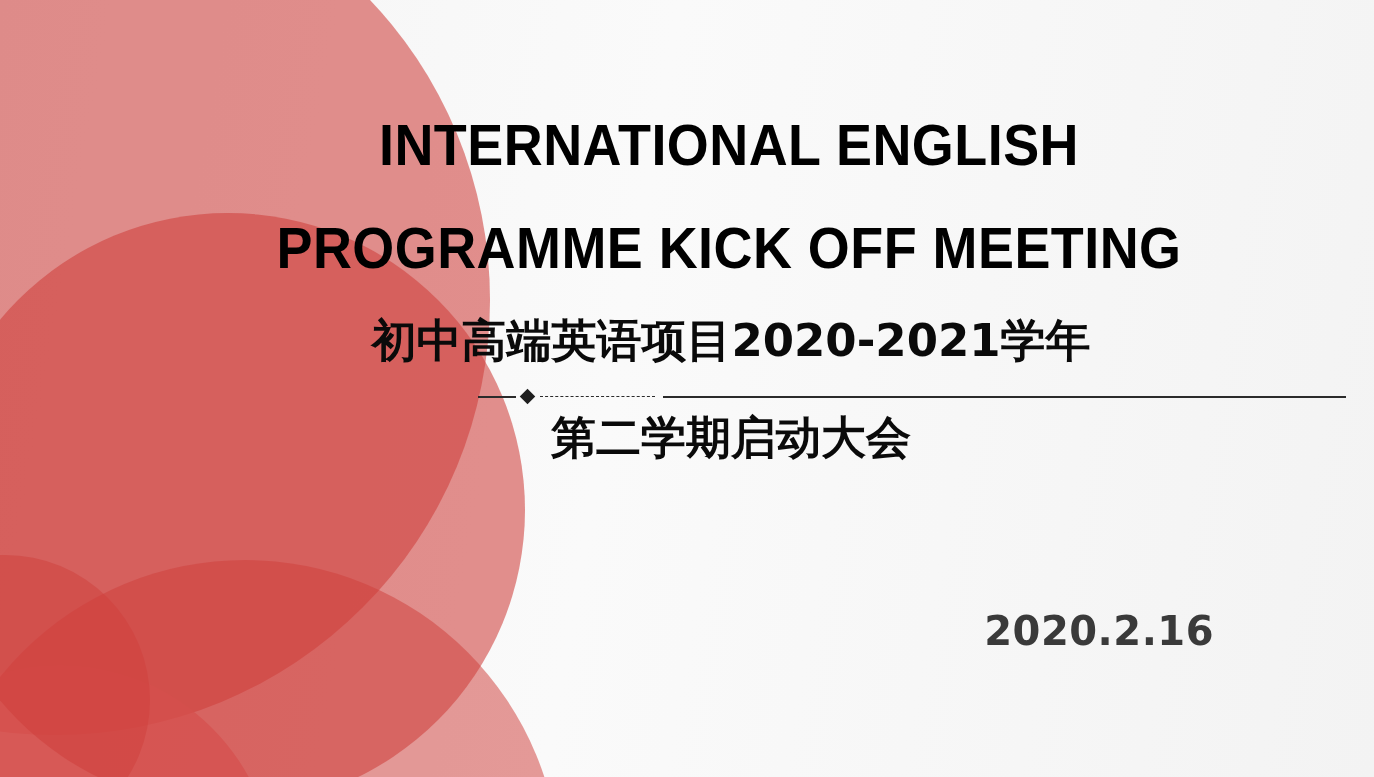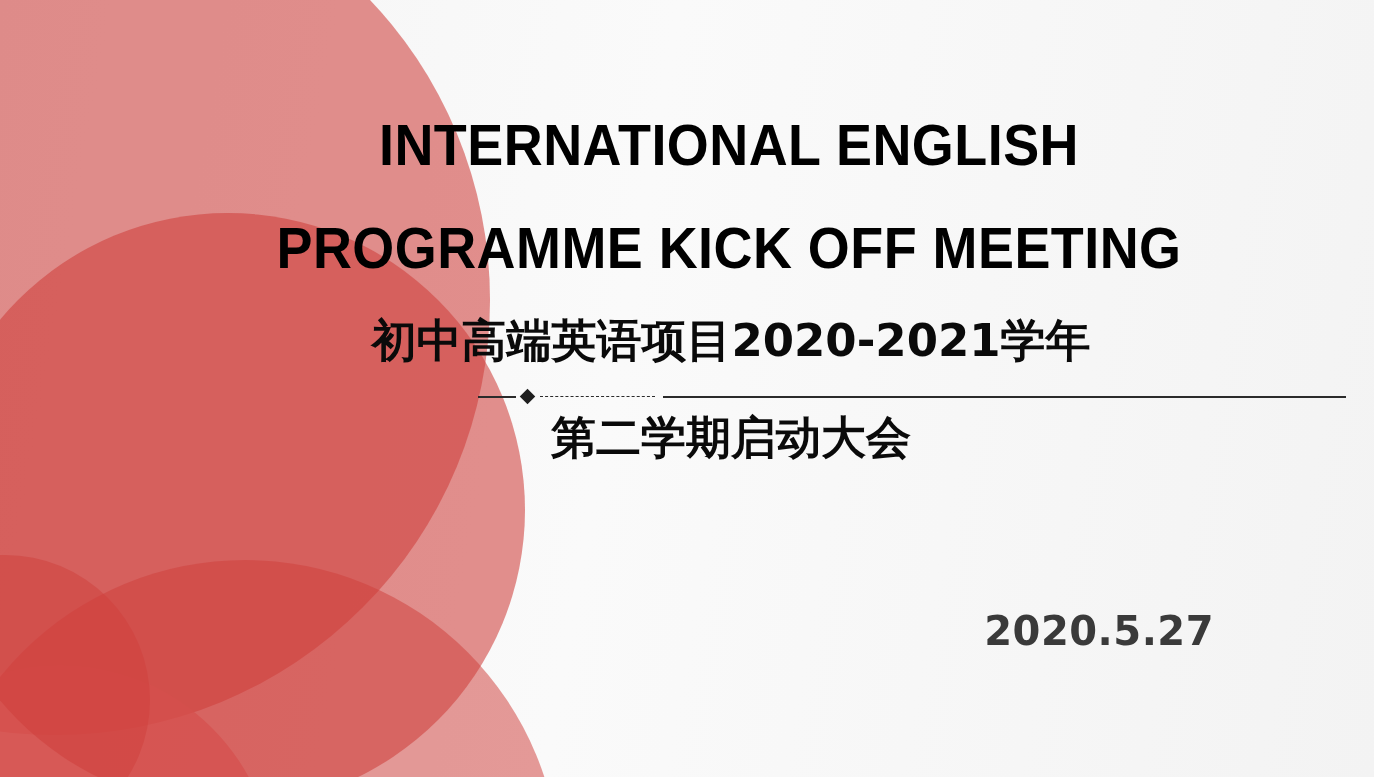--- a/index.html
+++ b/index.html
@@ -175,16 +175,16 @@
 
     <div id="divider">
       <div class="seg-solid-left"></div>
       <div class="diamond"></div>
       <div class="seg-dashed"></div>
       <div class="seg-solid-right"></div>
     </div>
 
     <div class="subtitle-line" id="subtitle-cn-2">第二学期启动大会</div>
 
-    <div id="date">2020.5.27</div>
+    <div id="date">2020.2.16</div>
 
   </div>
 </div>
 
 </body></html>

